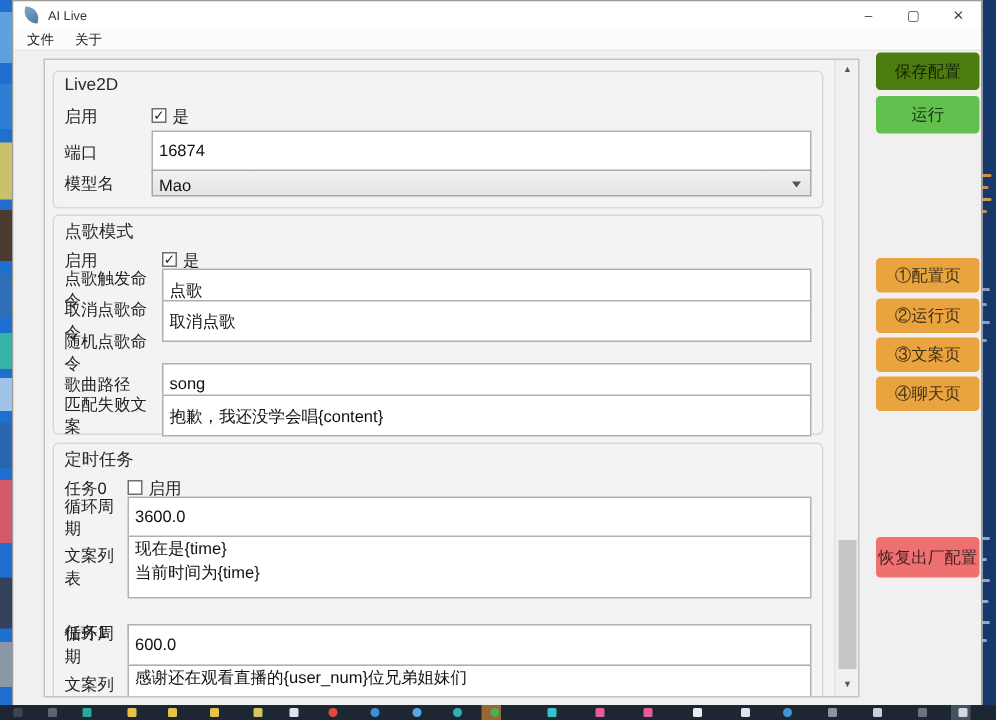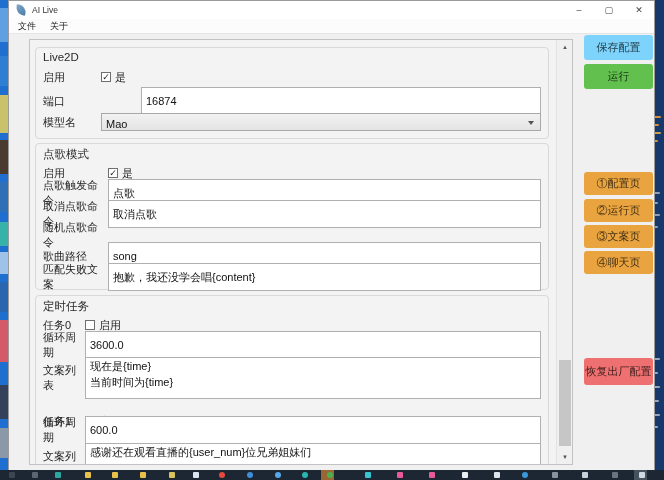--- a/index.html
+++ b/index.html
@@ -59,21 +59,21 @@
   .sbar{position:absolute;right:0;top:0;width:16px;height:100%;background:#f0f0f0;
         border-left:1px solid #e2e2e2;}
   .sb-arrow{position:absolute;left:0;width:16px;height:14px;display:flex;align-items:center;
             justify-content:center;font-size:6px;color:#555;}
   .sb-thumb{position:absolute;left:2px;width:12px;top:320px;height:86px;background:#c6c6c6;}
 
   
   .act{position:absolute;left:575px;width:69px;border:none;border-radius:3px;font-size:11px;
        color:rgba(0,0,0,0.72);display:flex;align-items:center;justify-content:center;
        font-family:"Liberation Sans",sans-serif;cursor:default;}
-  .b-save{top:1px;height:25px;background:#7dd3fc;}
+  .b-save{top:1px;height:25px;background:#4d7c0f;}
   .b-run{top:30px;height:25px;background:#61c04e;}
   .b-page{height:23px;background:#e9a440;}
   .b-p1{top:138px;} .b-p2{top:165px;} .b-p3{top:191px;} .b-p4{top:217px;}
   .b-reset{top:324px;height:27px;background:#ef7070;}
 
   
   .taskbar{position:absolute;left:0;bottom:0;width:664px;height:10px;background:#1c2733;}
   .taskbar i{position:absolute;top:2px;width:6px;height:6px;display:block;}
   .taskbar .hl{top:0;height:10px;width:13px;}
 </style>
@@ -135,21 +135,21 @@
 
       <div class="panel">
 
         <div class="group w-l2d" style="top:7px;height:92px;">
           <span class="group-title">Live2D</span>
           <div class="row" style="top:22px;height:14px;">
             <span class="lbl">启用</span>
             <span class="chk">✓</span>
             <span class="chk-text">是</span>
           </div>
-          <div class="row" style="top:44px;height:18px;gap:40px;">
+          <div class="row" style="top:44px;height:18px;">
             <span class="lbl">端口</span>
             <input class="txt-input" value="16874" style="">
           </div>
           <div class="row" style="top:65px;height:18px;">
             <span class="lbl">模型名</span>
             <div class="select">
               <span>Mao</span>
               <span class="car"></span>
             </div>
           </div>

